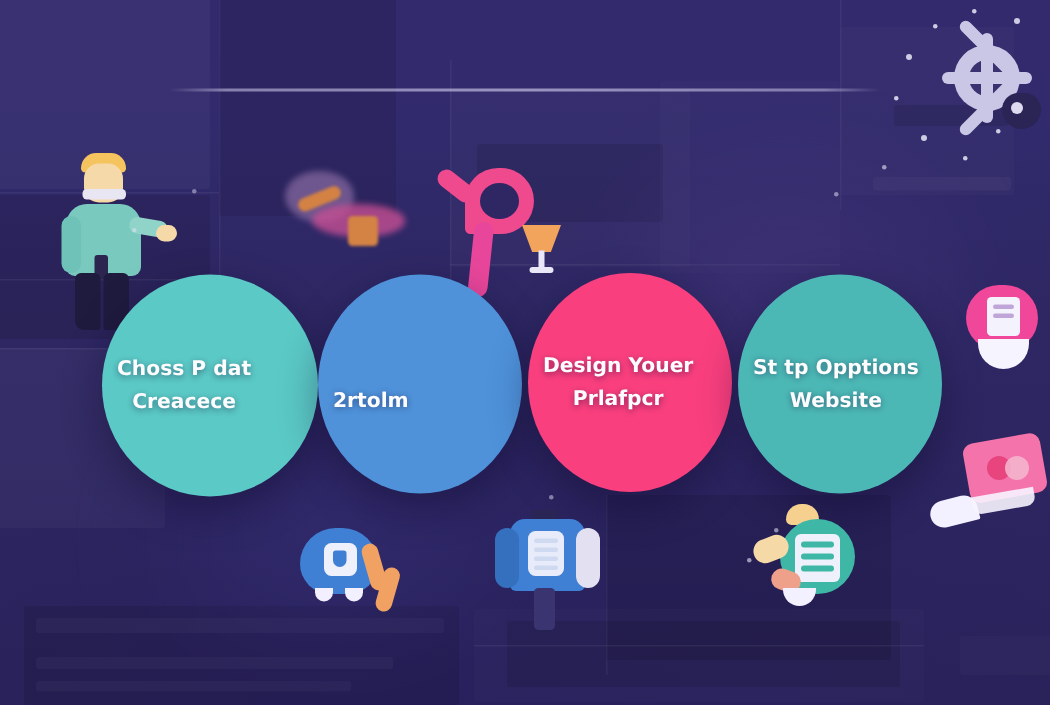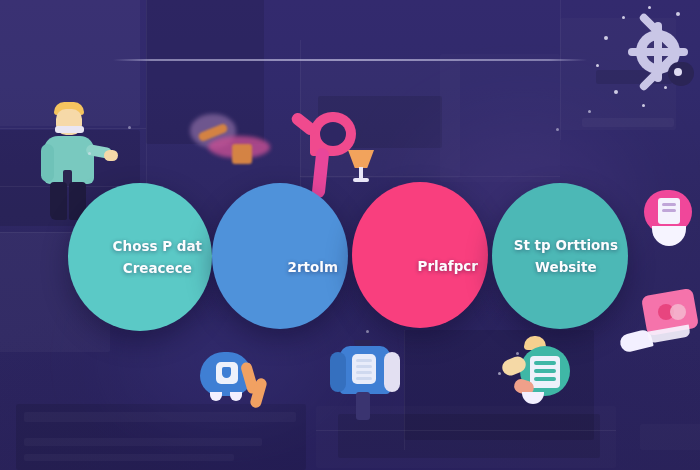--- a/index.html
+++ b/index.html
@@ -31,21 +31,21 @@
   .title-rule{
     position:absolute;left:113px;top:59px;width:474px;height:2px;
     background:linear-gradient(90deg,rgba(255,255,255,0) 0%,rgba(206,203,235,.55) 8%,rgba(214,211,240,.62) 50%,rgba(206,203,235,.5) 92%,rgba(255,255,255,0) 100%);
     border-radius:2px;
   }
 
   
   .steps{position:absolute;left:0;top:0;width:700px;height:470px;}
   .step{
     position:absolute;border-radius:50%;
-    display:flex;align-items:center;justify-content:flex-end;text-align:center;
+    display:flex;align-items:center;justify-content:flex-start;text-align:center;
     color:#fdfdff;font-weight:bold;font-size:13.5px;line-height:1.65;
     text-shadow:0 1px 4px rgba(20,10,50,.45);
     box-shadow:0 10px 26px rgba(12,8,40,.38);
   }
   .step span{display:block;padding:0 10px;}
 
   
   .fig{position:absolute;}
   .blob{position:absolute;border-radius:50% 50% 48% 52%;}
   .dot{position:absolute;border-radius:50%;background:#e9e7f8;opacity:.85;}
@@ -164,28 +164,28 @@
 
     <div class="step" style="left:212px;top:183px;width:136px;height:146px;background:#4f92da;">
       <span>
         <br>
         <i style="font-style:normal">2rtolm</i>
       </span>
     </div>
 
     <div class="step" style="left:352px;top:182px;width:136px;height:146px;background:#f93f7e;">
       <span>
-        <br>
+        <i style="font-style:normal">Design Youer</i><br>
         <i style="font-style:normal">Prlafpcr</i>
       </span>
     </div>
 
     <div class="step" style="left:492px;top:183px;width:136px;height:146px;background:#4cb8b6;">
       <span>
-        <i style="font-style:normal">St tp Orttions</i><br>
+        <i style="font-style:normal">St tp Opptions</i><br>
         <i style="font-style:normal">Website</i>
       </span>
     </div>
   </div>
 
   <div class="fig" style="left:200px;top:348px;width:60px;height:56px;">
     <div style="position:absolute;left:0;top:4px;width:52px;height:44px;border-radius:26px 26px 22px 22px;background:#3f7fd4;"></div>
     <div style="position:absolute;left:16px;top:14px;width:22px;height:22px;border-radius:5px;background:#eef1fb;"></div>
     <div style="position:absolute;left:22px;top:19px;width:9px;height:11px;border-radius:2px 2px 5px 5px;background:#3f7fd4;"></div>
     <div style="position:absolute;left:10px;top:44px;width:12px;height:9px;border-radius:0 0 7px 7px;background:#f2efff;"></div>

